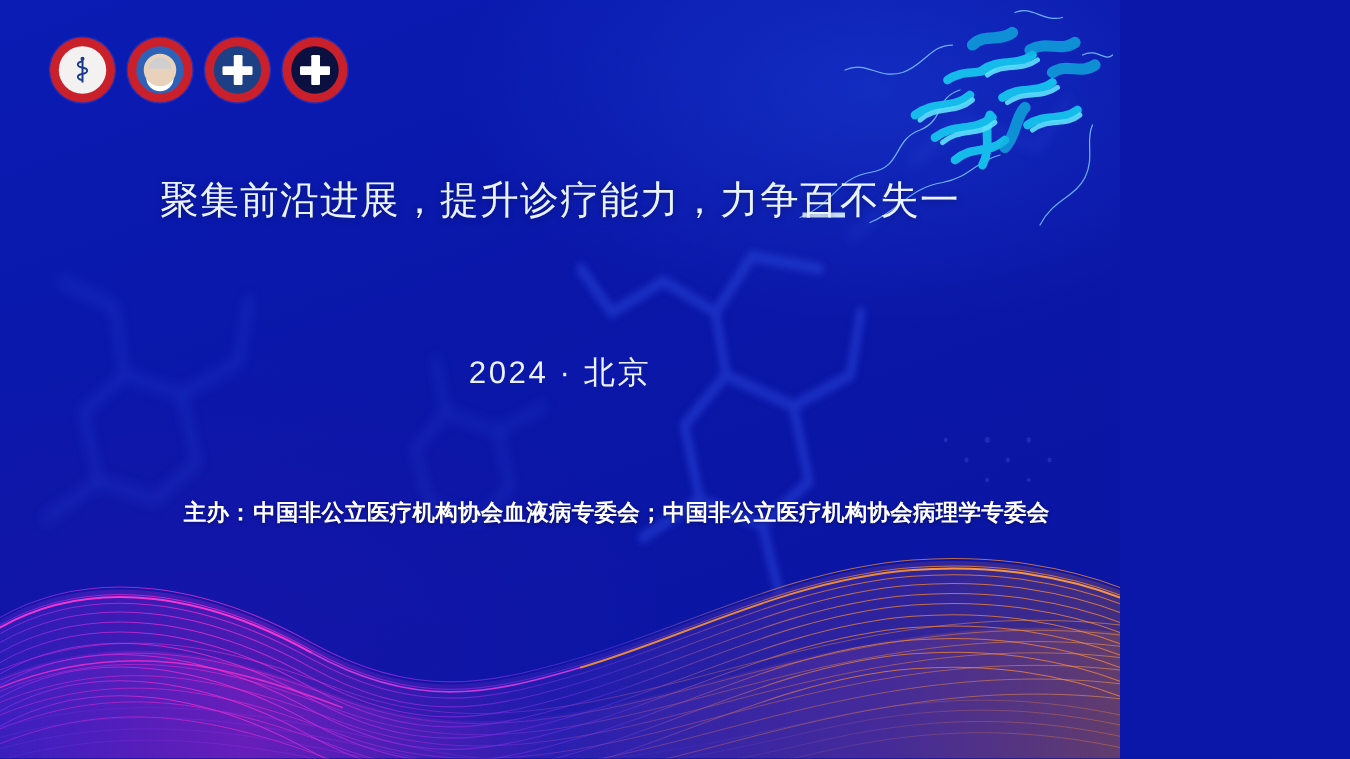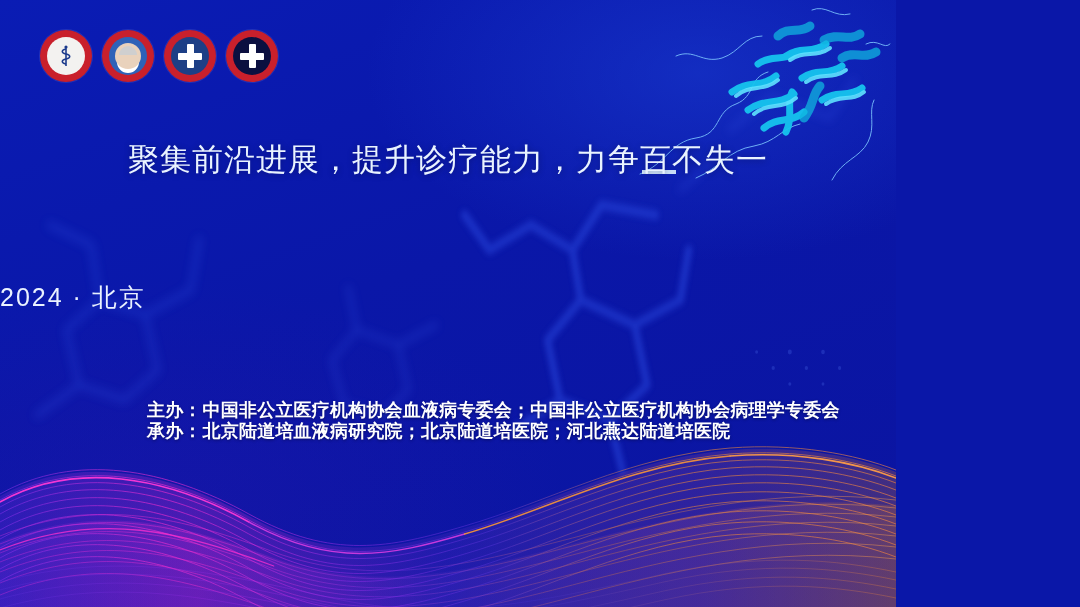--- a/index.html
+++ b/index.html
@@ -80,21 +80,21 @@
     position:absolute; top:198px; left:0; right:0;
     text-align:center;
     font-size:57px; line-height:1.15;
     color:#ffffff; font-weight:bold;
     letter-spacing:2px;
     z-index:5;
     text-shadow:0 2px 10px rgba(0,0,40,.40);
   }
   #event-meta{
     position:absolute; top:281px; left:0; right:0;
-    text-align:left;
+    text-align:center;
     font-size:25px; color:#eaf2ff; font-weight:400;
     letter-spacing:2px; z-index:5;
   }
 
   
   #credits{
     position:absolute; left:147px; top:400px;
     z-index:5;
     color:#ffffff;
     font-size:18px;
@@ -241,23 +241,20 @@
       </div>
     </div>
   </div>
 
   <div id="subtitle">聚集前沿进展，提升诊疗能力，力争百不失一</div>
   <div id="event-meta">2024 · 北京</div>
 
   <div id="credits">
     <span class="credit-line">
       <span class="credit-label">主办：</span><span>中国非公立医疗机构协会血液病专委会；中国非公立医疗机构协会病理学专委会</span>
-    </span>
-    <span class="credit-line">
-      <span class="credit-label">承办：</span><span>北京陆道培血液病研究院；北京陆道培医院；河北燕达陆道培医院</span>
     </span>
   </div>
 
   <div id="wave">
     <svg viewBox="0 0 1080 175" preserveAspectRatio="none" aria-hidden="true">
       <defs>
         <linearGradient id="gA" x1="0" y1="0" x2="1" y2="0">
           <stop offset="0" stop-color="#7a2ee8"></stop>
           <stop offset=".18" stop-color="#ff2fd0"></stop>
           <stop offset=".38" stop-color="#8a2ae0"></stop>

